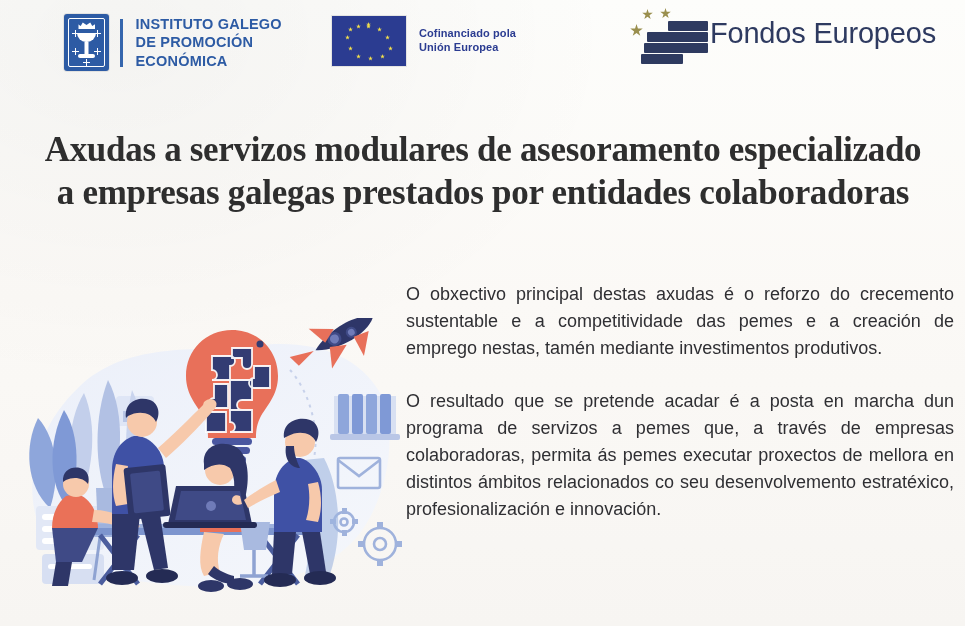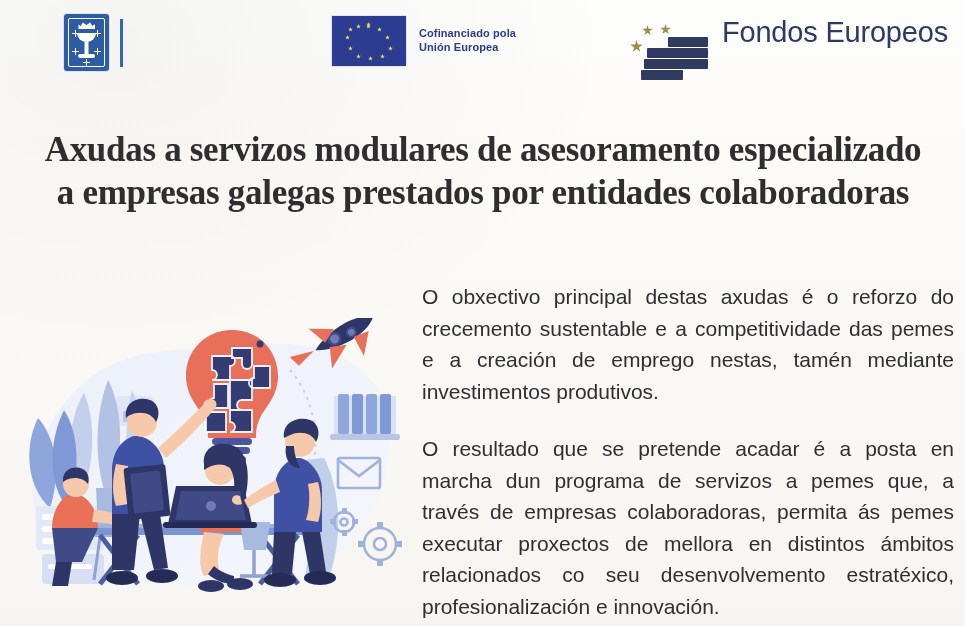--- a/index.html
+++ b/index.html
@@ -87,22 +87,22 @@
   .eu-flag .star i{
     display:block;width:5px;height:5px;background:#f5e24b;
     clip-path:polygon(50% 0%,61% 35%,98% 35%,68% 57%,79% 91%,50% 70%,21% 91%,32% 57%,2% 35%,39% 35%);
   }
   .eu-text{
     color:#2b3c91;font-weight:bold;font-size:11px;line-height:1.27;
     white-space:pre-line;letter-spacing:.1px;
   }
 
   .logo-fondos{
-    position:absolute;left:624px;top:16px;
-    display:flex;align-items:flex-start;gap:14px;
+    position:absolute;left:624px;top:0;
+    display:flex;align-items:center;gap:2px;
   }
   .fe-mark{position:relative;width:84px;height:66px;}
   .fe-mark .fstar{
     position:absolute;width:11px;height:11px;background:#9a8f4e;
     clip-path:polygon(50% 0%,61% 35%,98% 35%,68% 57%,79% 91%,50% 70%,21% 91%,32% 57%,2% 35%,39% 35%);
   }
   .fe-mark .fs1{left:18px;top:9px;}
   .fe-mark .fs2{left:36px;top:8px;}
   .fe-mark .fs3{left:6px;top:24px;width:13px;height:13px;}
   .fe-mark .bar{position:absolute;height:10px;background:#2e3a60;border-radius:1px;}
@@ -122,23 +122,23 @@
     color:#2e2e2e;letter-spacing:-.3px;
     white-space:pre-line;
     font-family:Liberation Serif, serif;
   }
 
   
   .body-col{
     position:absolute;left:406px;top:281px;width:548px;
   }
   .para{
-    font-size:21px;line-height:1.5;color:#2f2f33;
+    font-size:18px;line-height:1.5;color:#2f2f33;
     text-align:justify;text-justify:inter-word;
-    margin:0 0 26px 16px;
+    margin:0 0 26px 0;
   }
   .para:last-child{margin-bottom:0;}
 
   
   .illus{
     position:absolute;left:8px;top:318px;width:394px;height:300px;
   }
   .illus svg{display:block;width:394px;height:300px;}
 </style>
 </head>
@@ -157,20 +157,23 @@
           <div class="stem"></div>
           <div class="foot"></div>
         </div>
       <span class="cross c1"></span>
         <span class="cross c2"></span>
       <span class="cross c3"></span>
         <span class="cross c4"></span>
       <span class="cross c5"></span>
     </div>
     <div class="vbar"></div>
+    <div class="igape-text">INSTITUTO GALEGO
+DE PROMOCIÓN
+ECONÓMICA</div>
   </div>
 
   <div class="logo-eu">
     <div class="eu-flag">
       <span class="star" style="left:34px;top:8px">
           <i></i>
         </span>
       <span class="star" style="left:45px;top:11px">
           <i></i>
         </span>

